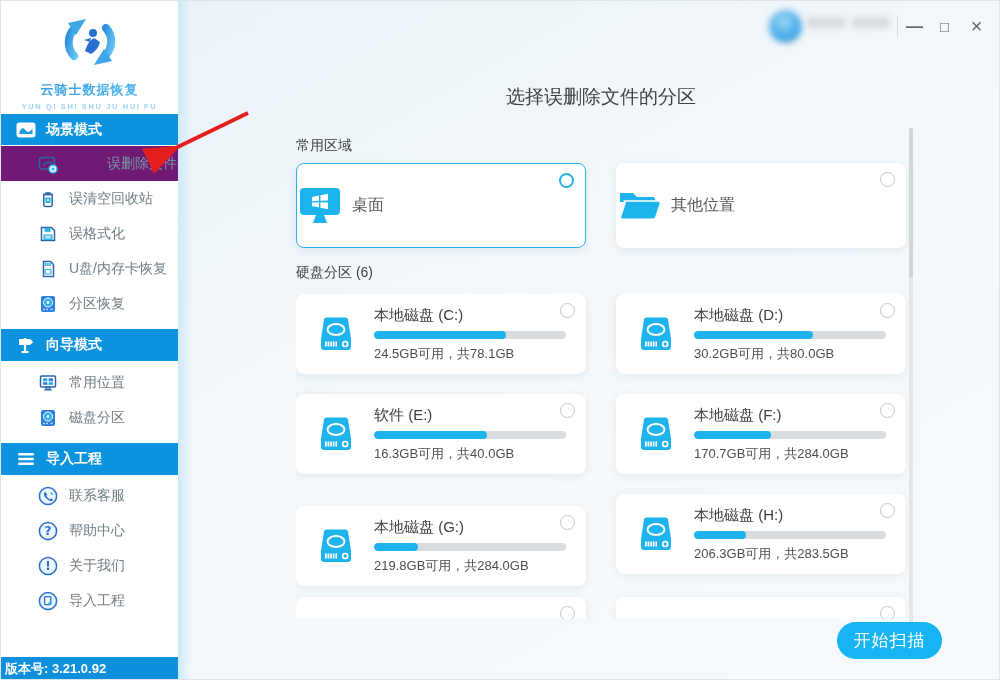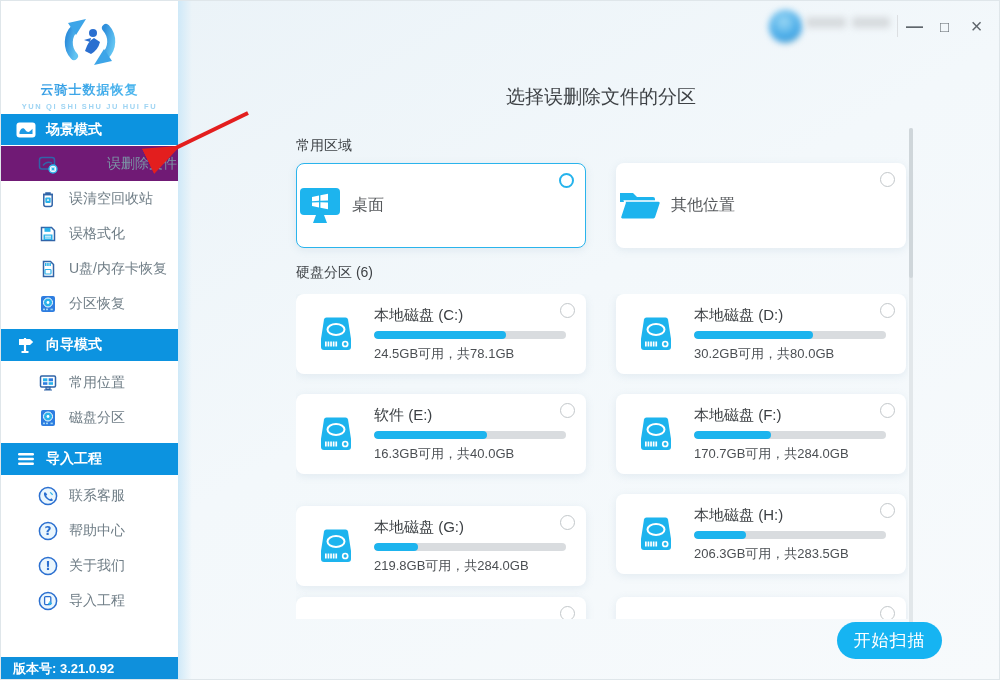--- a/index.html
+++ b/index.html
@@ -11,21 +11,21 @@
   .sidebar { position:absolute; left:0; top:0; width:177px; height:680px; background:#fff; z-index:3; }
   .logo-area { height:113px; text-align:center; padding-top:6px; }
   .logo-title { font-size:13px; font-weight:bold; letter-spacing:1px; color:#38a6ea;
     background:linear-gradient(90deg,#2d93e0,#54c0f2); -webkit-background-clip:text; background-clip:text; -webkit-text-fill-color:transparent; }
   .logo-sub { font-size:7.5px; color:#9ed4f3; letter-spacing:1.6px; margin-top:3px; font-weight:bold; }
   .sec-header { height:31px; background:#0c93e0; color:#fff; display:flex; align-items:center; padding-left:14px; gap:9px; font-size:14px; font-weight:600; }
   .sec-header + .side-item { margin-top:1px; }
   .side-item { height:35px; display:flex; align-items:center; padding-left:36px; gap:10px; font-size:14px; color:#6f7d86; cursor:pointer; }
   .side-item.active { background:#701a75; color:#7b96a6;gap:48px; }
   .side-gap { height:8px; background:#fff; }
-  .version-bar { position:absolute; left:0; bottom:0; width:177px; height:24px; background:#0f90dc; color:#fff; font-size:13px; font-weight:600; display:flex; align-items:center; padding-left:12px; }
+  .version-bar { position:absolute; left:0; bottom:0; width:177px; height:24px; background:#0f90dc; color:#fff; font-size:13px; font-weight:600; display:flex; align-items:center; padding-left:4px; }
   .icon-box { width:22px; height:22px; display:inline-flex; align-items:center; justify-content:center; flex:none; }
 
   
   .main { position:absolute; left:177px; top:0; width:823px; height:680px;
     background:linear-gradient(150deg,#ebf3f8 0%,#f3f8fb 45%,#f7fafc 100%); }
   .left-glow { position:absolute; left:0; top:0; width:14px; height:680px;
     background:linear-gradient(90deg,#cfe9f8,rgba(255,255,255,0)); }
 
   
   .avatar-blur { position:absolute; left:591px; top:9px; width:33px; height:33px; border-radius:50%;

